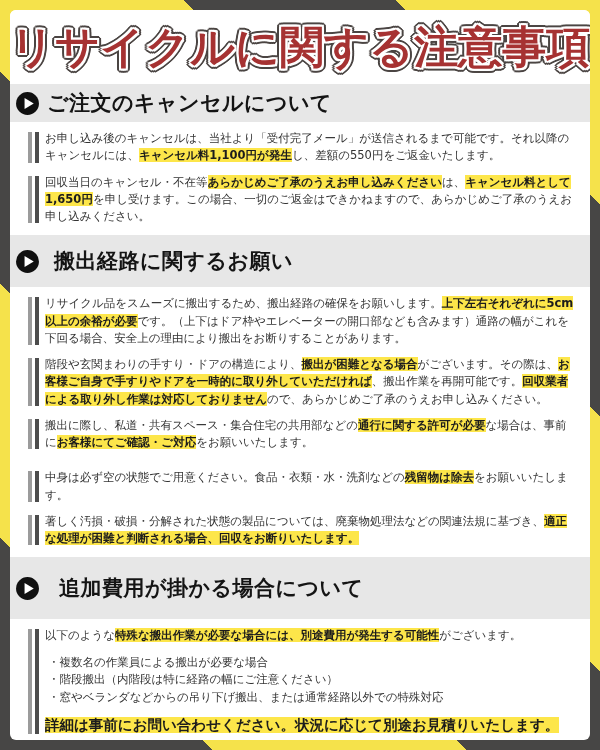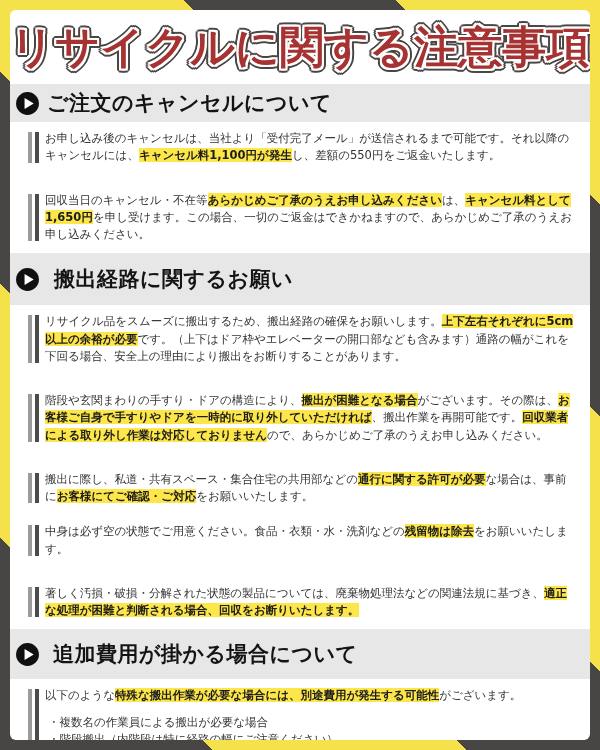--- a/index.html
+++ b/index.html
@@ -32,21 +32,21 @@
   
   .section-header{
     background:#e7e7e7;display:flex;align-items:center;gap:7px;
     padding:5px 10px 5px 5px;
   }
   .play-icon svg{width:25px;height:25px;display:block;}
   .section-title{
     font-size:21px;font-weight:bold;color:#141414;letter-spacing:0.5px;white-space:nowrap;
   }
   .section-body{
-    padding:8px 15px 10px 18px;display:flex;flex-direction:column;gap:27px;
+    padding:8px 15px 10px 18px;display:flex;flex-direction:column;gap:9px;
   }
   .block{position:relative;padding-left:17px;}
   .block::before{
     content:"";position:absolute;left:0;top:2px;bottom:2px;width:11px;
     background:linear-gradient(90deg,#9b9b9b 0 4px,transparent 4px 7px,#4c4c4c 7px 11px);
   }
   .para{font-size:11.5px;line-height:1.5;color:#333;}
   .hl{background:#fde64a;font-weight:bold;color:#1c1c1c;}
   .bullets{margin-top:9px;padding-left:3px;}
   .bullet{font-size:11.5px;line-height:1.55;color:#333;}
@@ -126,27 +126,28 @@
         </div>
       </section>
       <section class="section">
         <div class="section-header">
           <span class="play-icon">
             <svg viewBox="0 0 24 24">
               <circle cx="12" cy="12" r="11" fill="#101010"></circle>
               <path d="M9.2 6.8 L18 12 L9.2 17.2 Z" fill="#ffffff"></path>
             </svg>
           </span>
-          <h2 class="section-title" style="margin: 6px;">追加費用が掛かる場合について</h2>
+          <h2 class="section-title" style="margin: 12px;">追加費用が掛かる場合について</h2>
         </div>
         <div class="section-body">
           <div class="block">
             <div class="para"><span>以下のような</span><span class="hl">特殊な搬出作業が必要な場合には、別途費用が発生する可能性</span><span>がございます。</span></div>
             <div class="bullets">
               <div class="bullet">・複数名の作業員による搬出が必要な場合</div>
               <div class="bullet">・階段搬出（内階段は特に経路の幅にご注意ください）</div>
               <div class="bullet">・窓やベランダなどからの吊り下げ搬出、または通常経路以外での特殊対応</div>
             </div>
+            <div class="note"><span class="hl">詳細は事前にお問い合わせください。状況に応じて別途お見積りいたします。</span></div>
           </div>
         </div>
       </section>
     </div>
 </div>
 
 </body></html>

